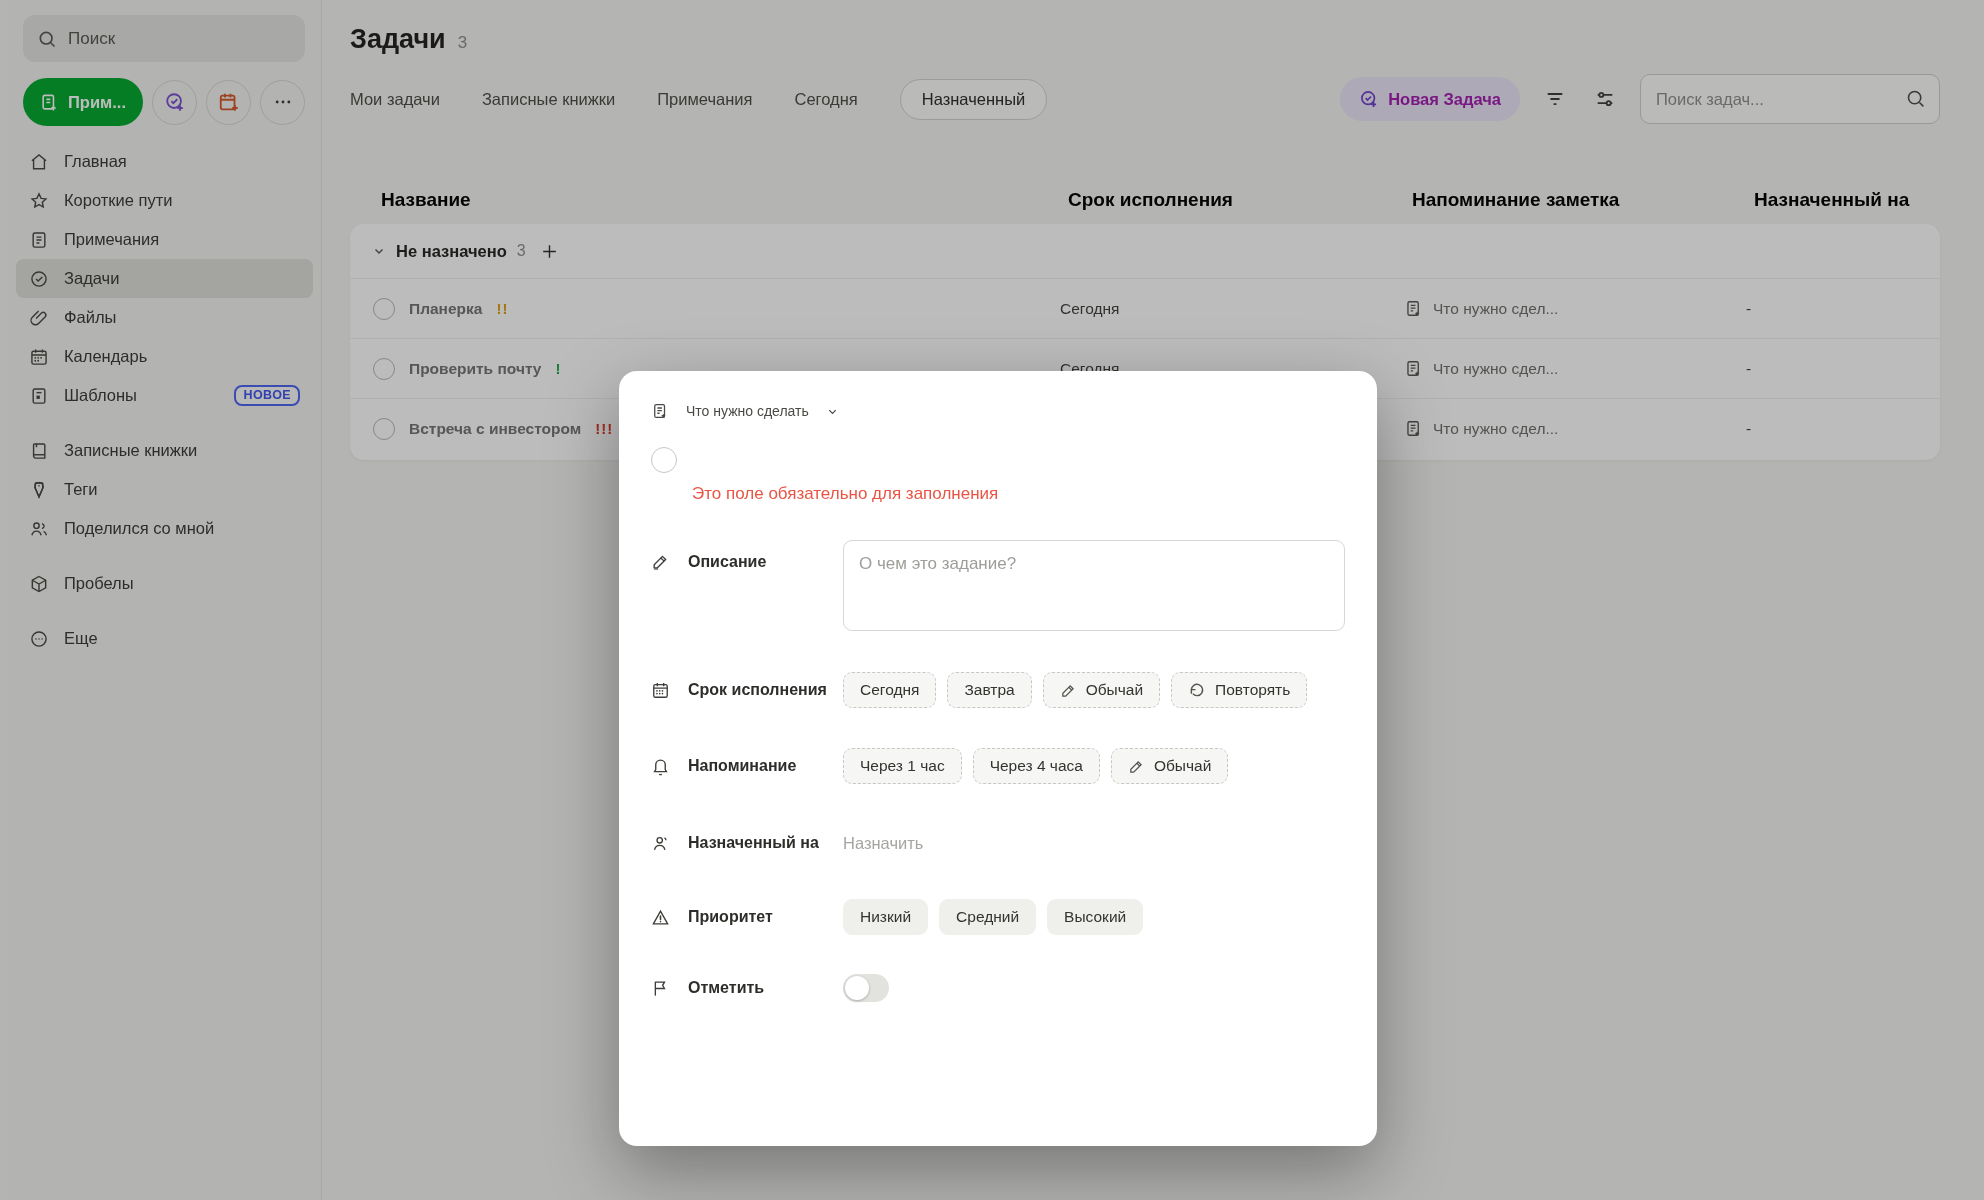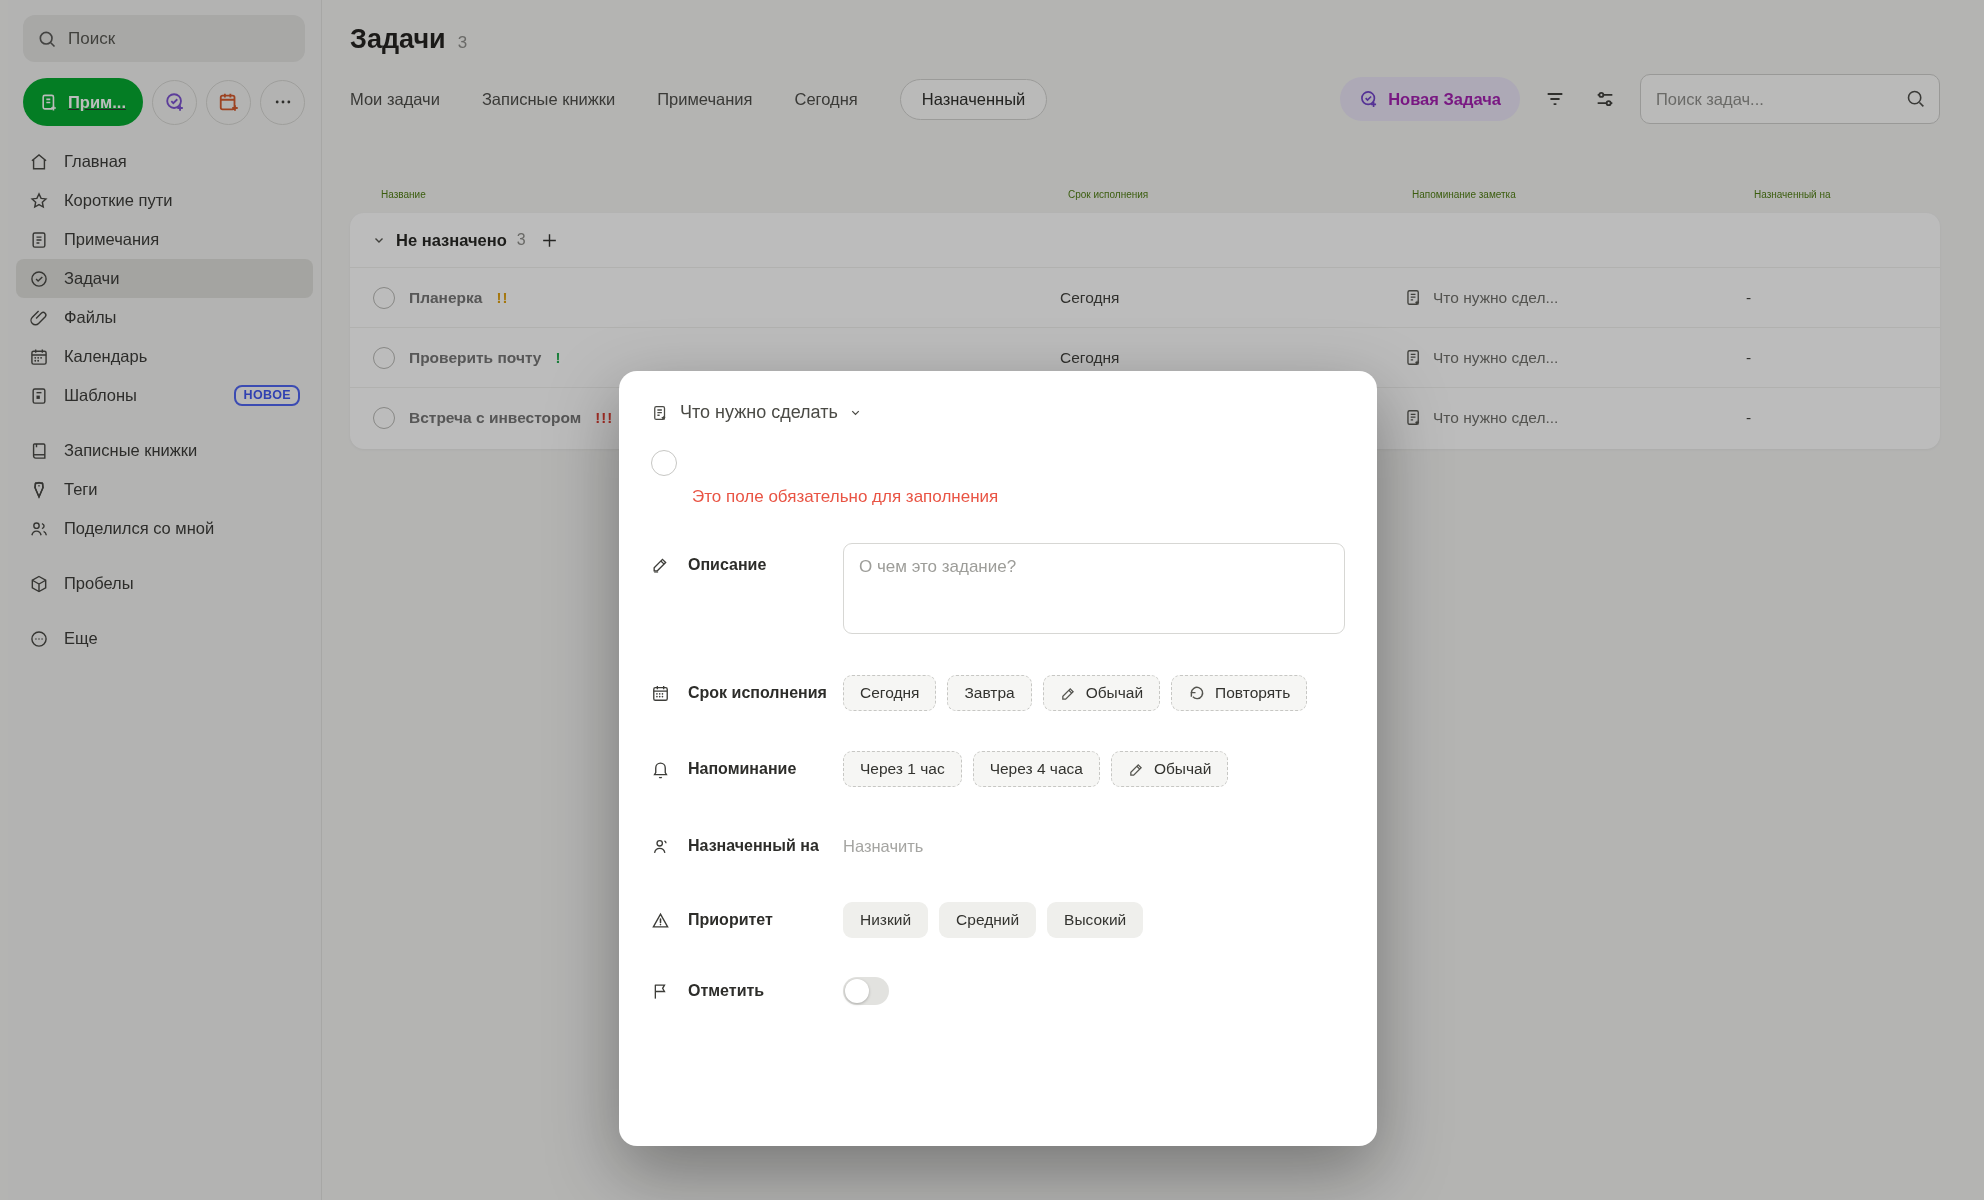--- a/index.html
+++ b/index.html
@@ -6,21 +6,21 @@
   html,body { width:1984px; height:1200px; overflow:hidden; }
   body { font-family:"Liberation Sans", sans-serif; background:#f4f4f2; color:#2e2e2b; }
   svg { display:block; }
   input, textarea, button { font-family:"Liberation Sans", sans-serif; }
 
   
   .sidebar { position:fixed; left:8px; top:0; width:314px; height:100%; background:#f3f3f1; border-right:1px solid #e2e2e0; z-index:1; }
   .search-box { margin:15px 16px 0 15px; height:47px; background:#e3e3e1; border-radius:12px; display:flex; align-items:center; gap:11px; padding:0 14px; color:#585855; }
   .search-box input { flex:1; border:none; outline:none; background:transparent; font-size:17px; color:#3a3a37; }
   .search-box input::placeholder { color:#55554f; }
-  .create-row { display:flex; align-items:center; gap:9px; margin:16px 15px 0 15px;text-decoration:underline; }
+  .create-row { display:flex; align-items:center; gap:9px; margin:16px 15px 0 15px; }
   .green-btn { height:48px; padding:0 17px; border:none; border-radius:24px; background:#00a82d; color:#fff; font-size:16.5px; font-weight:700; display:flex; align-items:center; gap:9px; cursor:pointer; }
   .circle-btn { width:45px; height:45px; border-radius:50%; border:1px solid #d6d6d3; background:transparent; display:flex; align-items:center; justify-content:center; cursor:pointer; }
   .nav { margin:16px 8px 0 8px; }
   .nav-item { height:39px; display:flex; align-items:center; gap:15px; padding:0 13px; border-radius:8px; font-size:16.5px; color:#39393 6; color:#393936; cursor:pointer; }
   .nav-item .nico { color:#464642; }
   .nav-item.selected { background:#dededa; }
   .nav-gap { height:16px; }
   .new-badge { margin-left:auto; font-size:12.5px; font-weight:700; letter-spacing:.4px; color:#3d55f0; border:2px solid #4d63f2; border-radius:8px; padding:1px 7px 2px; background:rgba(255,255,255,.55); }
 
   
@@ -35,41 +35,41 @@
   .toolbar { margin-left:auto; display:flex; align-items:center; gap:20px; }
   .new-task-btn { display:flex; align-items:center; gap:9px; height:44px; padding:0 19px; border:none; border-radius:22px; background:#eae5f7; color:#a21caf; font-size:16.5px; font-weight:700; cursor:pointer; }
   .icon-btn { border:none; background:transparent; color:#3e3e3a; cursor:pointer; padding:4px; }
   .task-search { position:relative; }
   .task-search input { width:300px; height:50px; border:1px solid #cfcfcc; border-radius:10px; background:#fcfcfb; padding:0 46px 0 15px; font-size:16.5px; color:#3a3a37; outline:none; }
   .task-search input::placeholder { color:#8e8e8a; }
   .task-search .mag { position:absolute; right:14px; top:14px; color:#4b4b47; }
 
   
   .tgrid { display:grid; grid-template-columns:687px 344px 342px 1fr; align-items:center; }
-  .table-head { margin-top:64px; padding-left:31px; font-size:10px; font-weight:400; color:#4d7c0f; }
+  .table-head { margin-top:64px; padding-left:31px; font-size:19px; font-weight:700; color:#000000; }
   .card { margin-top:13px; background:#fff; border-radius:14px; box-shadow:0 1px 3px rgba(0,0,0,.05); padding-bottom:2px; }
   .group-row { height:54px; display:flex; align-items:center; gap:10px; padding:0 22px; }
   .group-label { font-size:16.5px; font-weight:700; color:#232320; }
   .group-count { font-size:16px; color:#8d8d89; }
   .gchev { color:#55554f; }
   .gplus { color:#2e2e2b; cursor:pointer; margin-left:4px; }
   .task-row { height:60px; padding-left:23px; border-top:1px solid #f0f0ee; font-size:15.5px; }
   .trow-title { display:flex; align-items:center; gap:14px; }
   .tcheck { width:22px; height:22px; border:1.5px solid #b7b7b3; border-radius:50%; flex:none; cursor:pointer; }
   .ttitle { font-weight:700; color:#737373; }
   .tmarks { font-weight:800; font-size:15px; letter-spacing:1px; }
   .tdue { color:#3f3f3b; }
   .tnote { display:flex; align-items:center; gap:10px; color:#6e6e69; }
   .tnote .nico { color:#55554f; }
   .tassign { color:#3f3f3b; }
 
   
   .overlay { position:fixed; inset:0; background:rgba(13,13,13,.28); z-index:40; }
   .modal { position:fixed; left:619px; top:371px; width:758px; height:775px; background:#fff; border-radius:18px; box-shadow:0 25px 70px rgba(0,0,0,.35); z-index:50; padding:31px 32px; }
-  .modal-src { display:flex; align-items:center; gap:11px; color:#4a4a45; font-size:18px; cursor:pointer; width:max-content; }
+  .modal-src { display:flex; align-items:center; gap:17px; color:#4a4a45; font-size:14px; cursor:pointer; width:max-content; }
   .task-input-row { display:flex; align-items:center; gap:14px; margin-top:27px; }
   .big-check { width:26px; height:26px; border:1.5px solid #c7c7c4; border-radius:50%; flex:none; cursor:pointer; }
   .task-input-row input { border:none; outline:none; font-size:20px; color:#242421; width:620px; }
   .task-input-row input::placeholder { color:#a5a5a2; }
   .error-text { margin:11px 0 0 41px; font-size:17px; color:#e95444; }
   .field { display:flex; align-items:center; }
   .field.top { align-items:flex-start; }
   .field-label { display:flex; align-items:center; gap:18px; width:192px; flex:none; font-size:16px; font-weight:700; color:#2d2d2a; white-space:nowrap; }
   .ficon { color:#3d3d39; flex:none; }
   .f-desc { margin-top:36px; }

